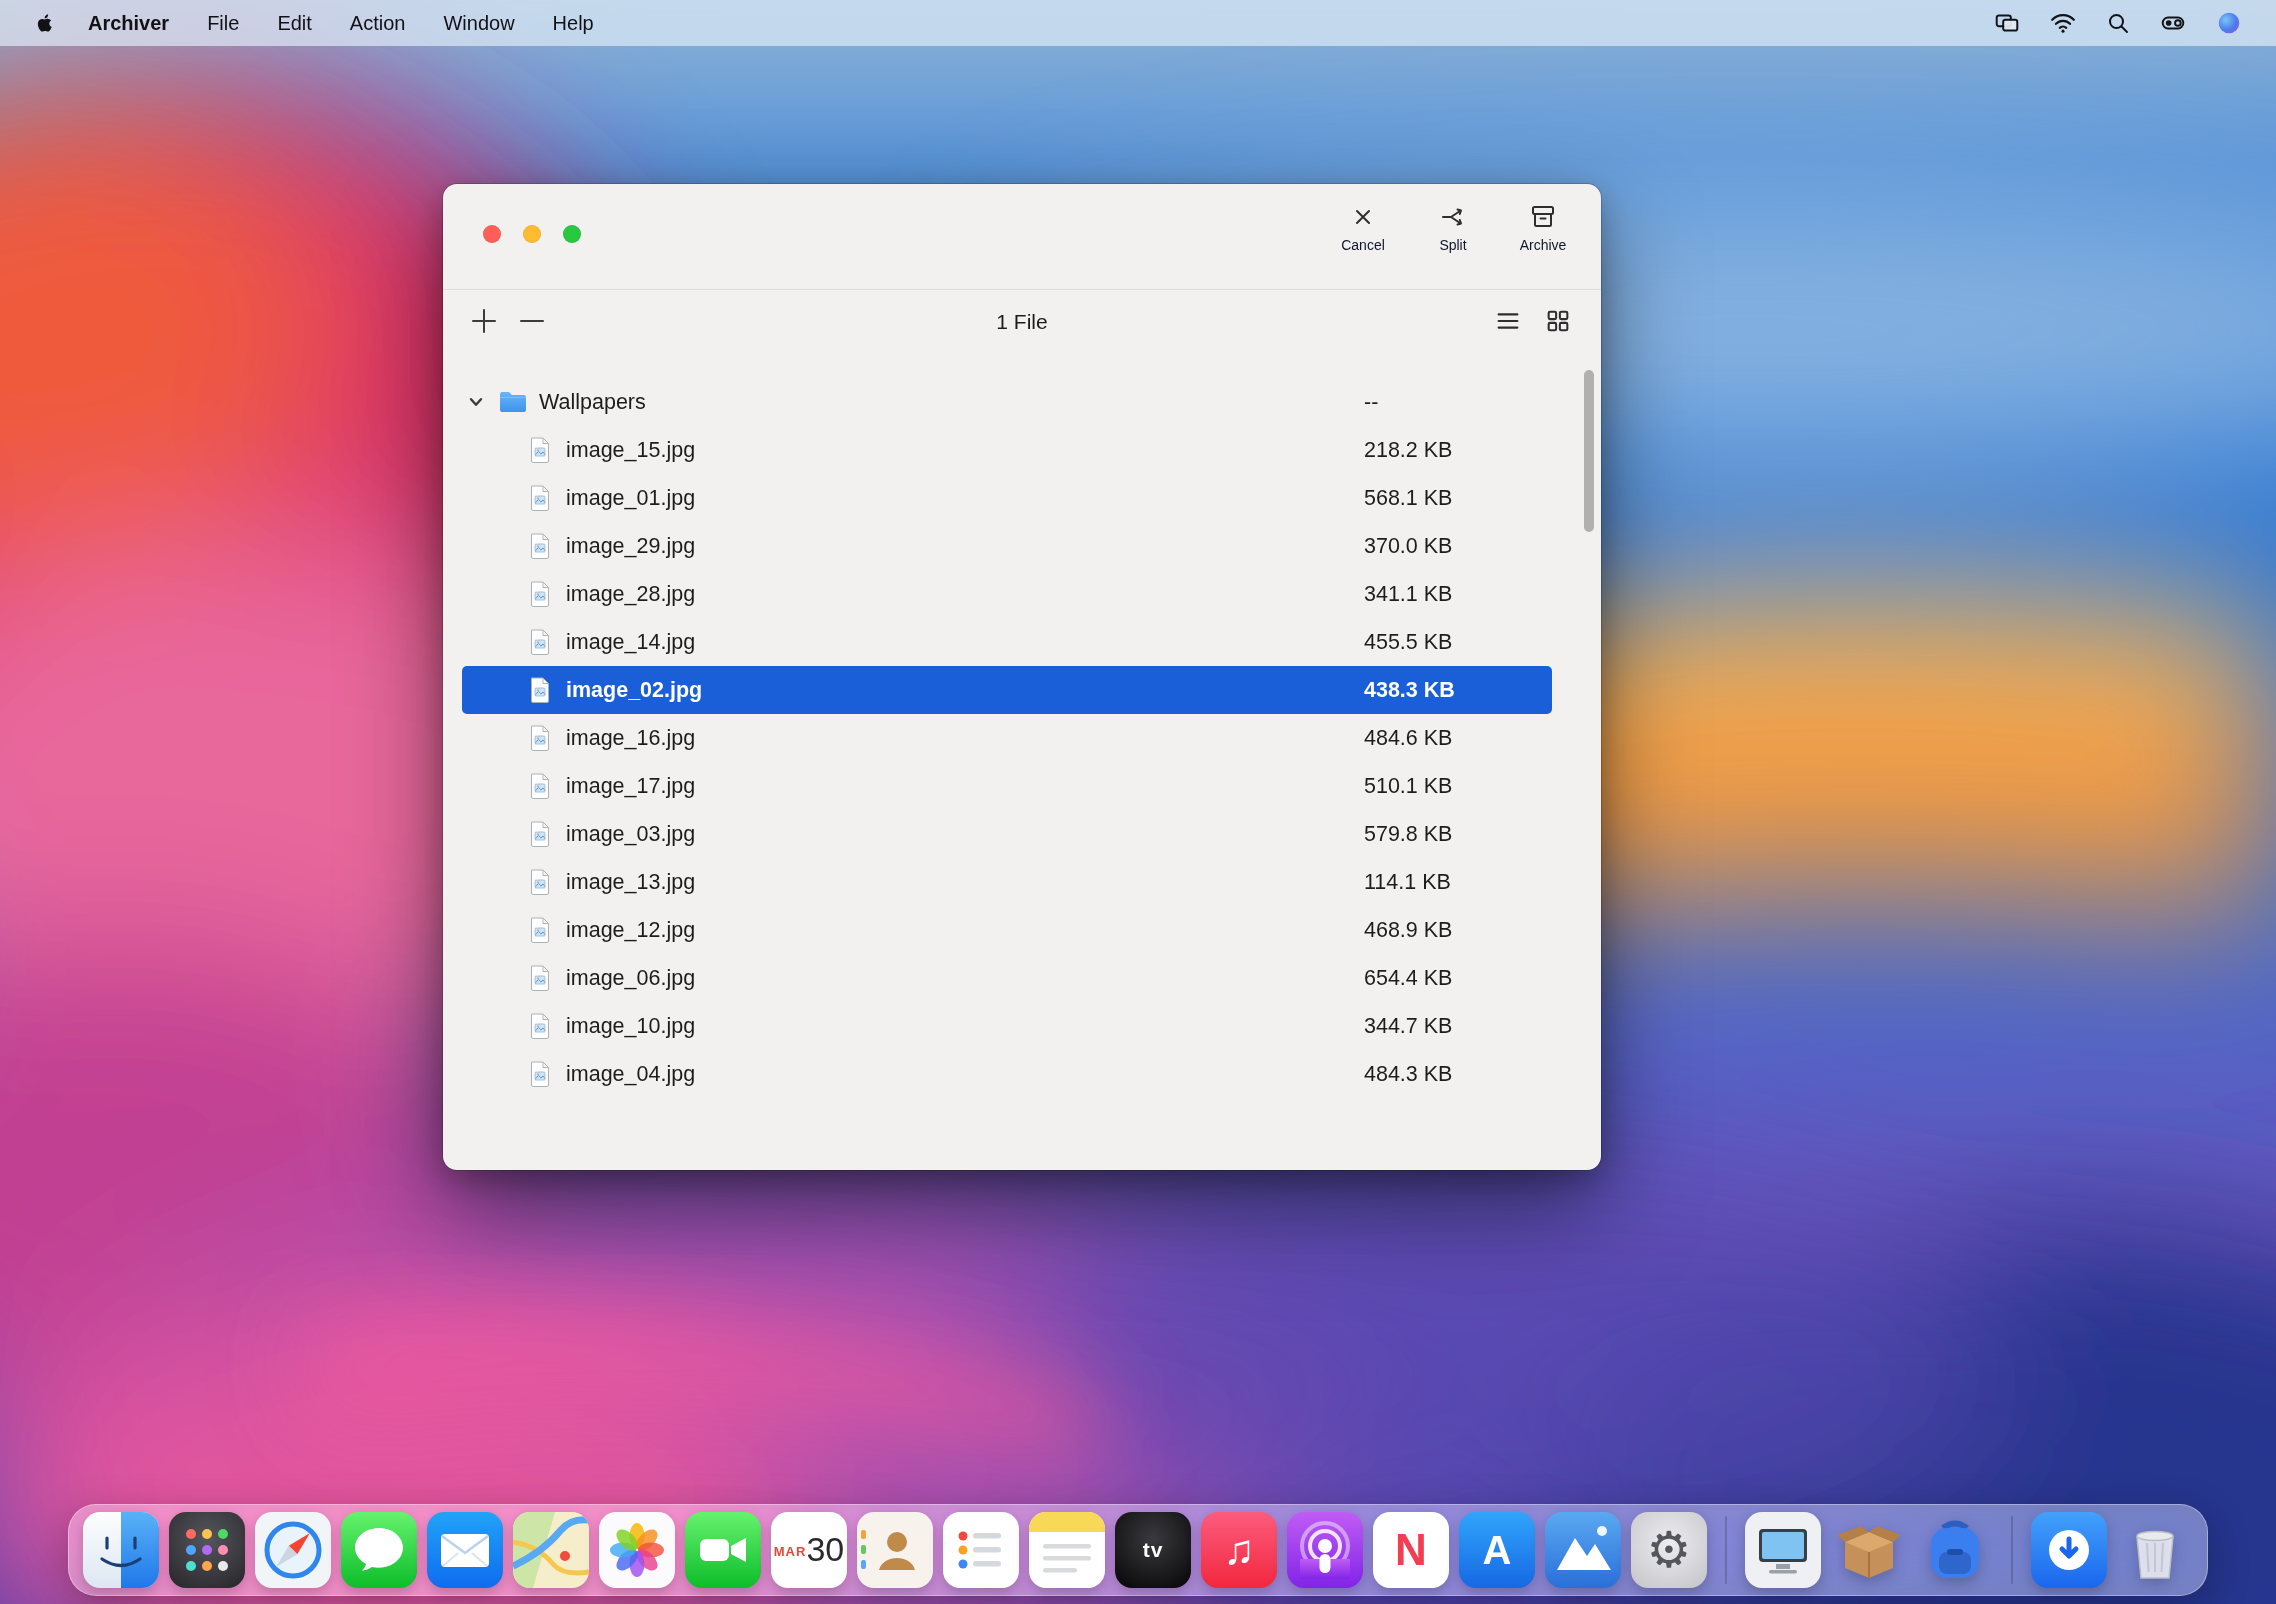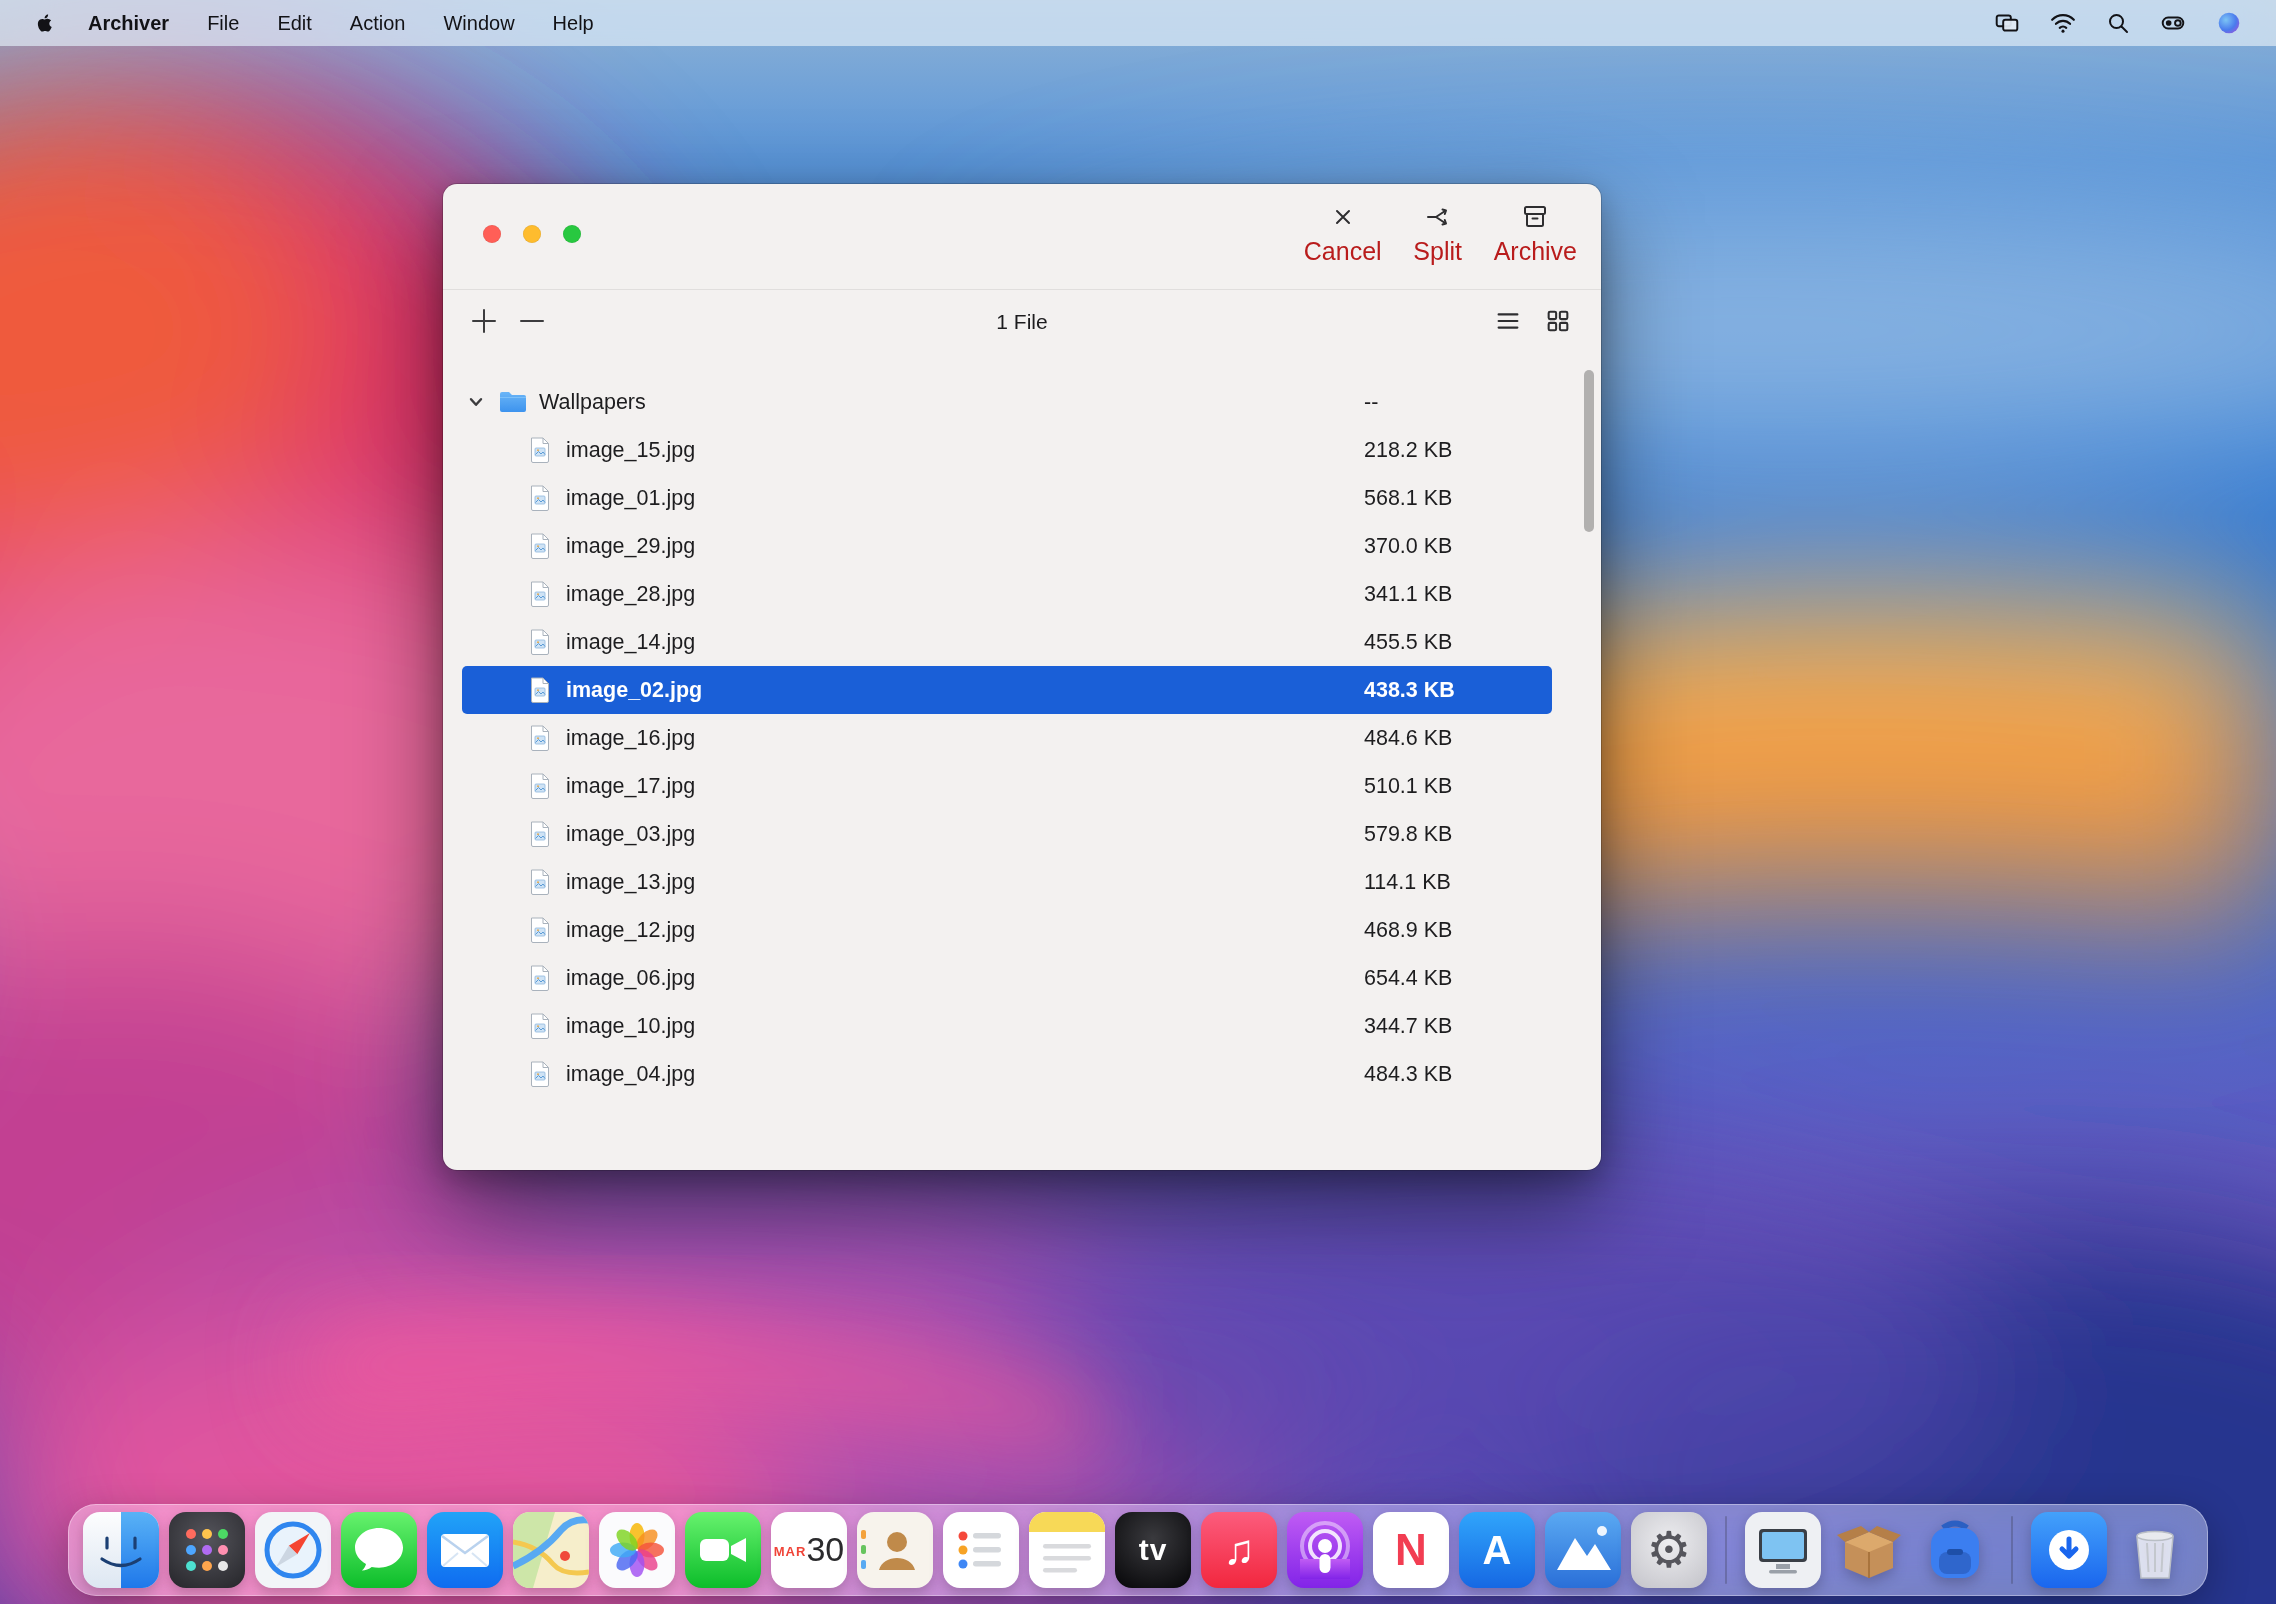--- a/index.html
+++ b/index.html
@@ -31,21 +31,21 @@
   .titlebar { position:relative; height:106px; border-bottom:1px solid rgba(0,0,0,0.08); }
   .traffic-lights { position:absolute; left:40px; top:41px; display:flex; gap:22px; }
   .traffic-light { width:18px; height:18px; border-radius:50%; box-shadow:inset 0 0 1px rgba(0,0,0,0.25); }
   .tl-close    { background:var(--c-traffic_red,#ff5f57); }
   .tl-minimize { background:var(--c-traffic_yellow,#febc2e); }
   .tl-zoom     { background:var(--c-traffic_green,#28c840); }
 
   .toolbar-actions { position:absolute; right:24px; top:18px; display:flex; gap:22px; }
   .tb-btn { min-width:68px; display:flex; flex-direction:column; align-items:center; gap:5px; cursor:default; }
   .tb-btn svg { display:block; }
-  .tb-label { font-size:25px; color:#b91c1c; }
+  .tb-label { font-size:14px; color:#0f172a; }
 
   .list-controls { position:relative; height:70px; }
   .add-remove { position:absolute; left:26px; top:16px; display:flex; gap:18px; }
   .ctl-icon { width:30px; height:30px; display:flex; align-items:center; justify-content:center; }
   .count-label { position:absolute; left:0; right:0; top:20px; text-align:center;
     font-size:21px; font-weight:500; color:#1c1c1e; }
   .view-toggles { position:absolute; right:28px; top:16px; display:flex; gap:20px; }
 
   
   .file-list { position:absolute; top:194px; left:0; right:0; bottom:0; overflow:hidden;
@@ -77,21 +77,21 @@
   .dicon svg { display:block; width:100%; height:100%; }
   .dock-sep { width:2px; height:68px; background:rgba(50,55,65,0.28); border-radius:1px; margin:0 8px; flex:none; }
 
   .dicon.calendar { background:#ffffff; border-radius:17px; display:flex; flex-direction:row;
     align-items:center; justify-content:center; }
   .cal-month { font-size:13px; font-weight:700; color:#f04438; letter-spacing:1px; margin-top:2px; }
   .cal-day { font-size:34px; font-weight:300; color:#2b2b2d; line-height:1.05; }
 
   .dicon.tv { background:radial-gradient(circle at 50% 35%, #3a3a3e, #050507); border-radius:17px;
     display:flex; align-items:center; justify-content:center; }
-  .tv-glyph { color:#fff; font-size:30px; font-weight:700; letter-spacing:1px; }
+  .tv-glyph { color:#fff; font-size:21px; font-weight:700; letter-spacing:1px; }
 
   .dicon.music { background:linear-gradient(180deg,#fc5c7d,#f2273e); border-radius:17px;
     display:flex; align-items:center; justify-content:center; }
   .music-glyph { color:#fff; font-size:42px; line-height:1; }
 
   .dicon.news { background:#ffffff; border-radius:17px; display:flex; align-items:center; justify-content:center; }
   .news-glyph { color:#f23d52; font-size:44px; font-weight:700; }
 
   .dicon.appstore { background:linear-gradient(180deg,#30a5fb,#1668e3); border-radius:17px;
     display:flex; align-items:center; justify-content:center; }

